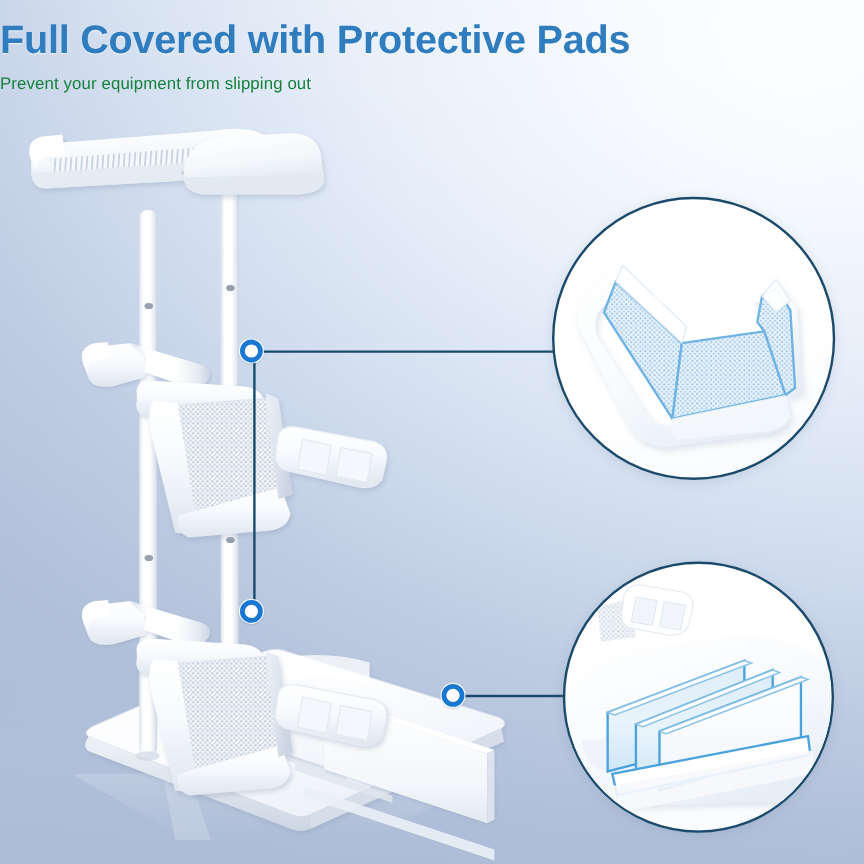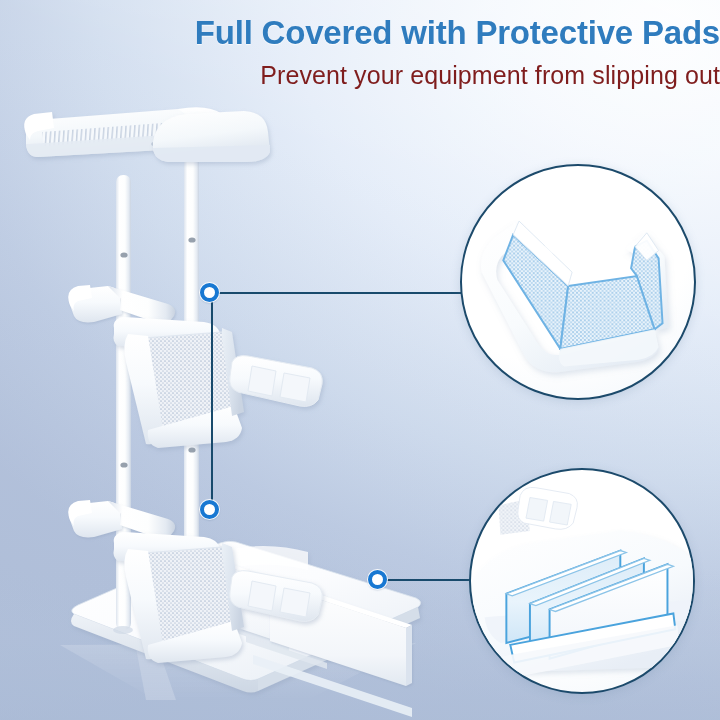--- a/index.html
+++ b/index.html
@@ -22,29 +22,29 @@
   .bg-veil{
     position:absolute;inset:0;
     background:linear-gradient(205deg, rgba(255,255,255,.55) 0%, rgba(255,255,255,.10) 32%, rgba(168,184,212,.20) 72%, rgba(158,176,206,.34) 100%);
   }
   .bg-floor{
     position:absolute;left:0;right:0;bottom:0;height:150px;
     background:linear-gradient(180deg, rgba(186,201,224,0) 0%, rgba(178,194,219,.28) 45%, rgba(170,187,214,.5) 100%);
   }
 
   
-  .header{position:absolute;left:0;right:0;top:14px;text-align:right;z-index:40;}
+  .header{position:absolute;left:0;right:0;top:14px;text-align:left;z-index:40;}
   .title{
     font-size:33px;font-weight:bold;letter-spacing:-.2px;
     color:#2f7cbe;
     text-shadow:0 1px 1px rgba(255,255,255,.75);
   }
   .subtitle{
-    margin-top:9px;font-size:25px;font-weight:normal;
-    color:#7f1d1d;letter-spacing:.1px;
+    margin-top:9px;font-size:14px;font-weight:normal;
+    color:#15803d;letter-spacing:.1px;
   }
   .callout-dot{
     position:absolute;width:19px;height:19px;border-radius:50%;
     background:#ffffff;
     border:4.5px solid #1878d2;
     box-shadow:0 0 0 1px rgba(255,255,255,.9),0 1px 2px rgba(20,60,110,.35);
     z-index:30;
   }
 
   

